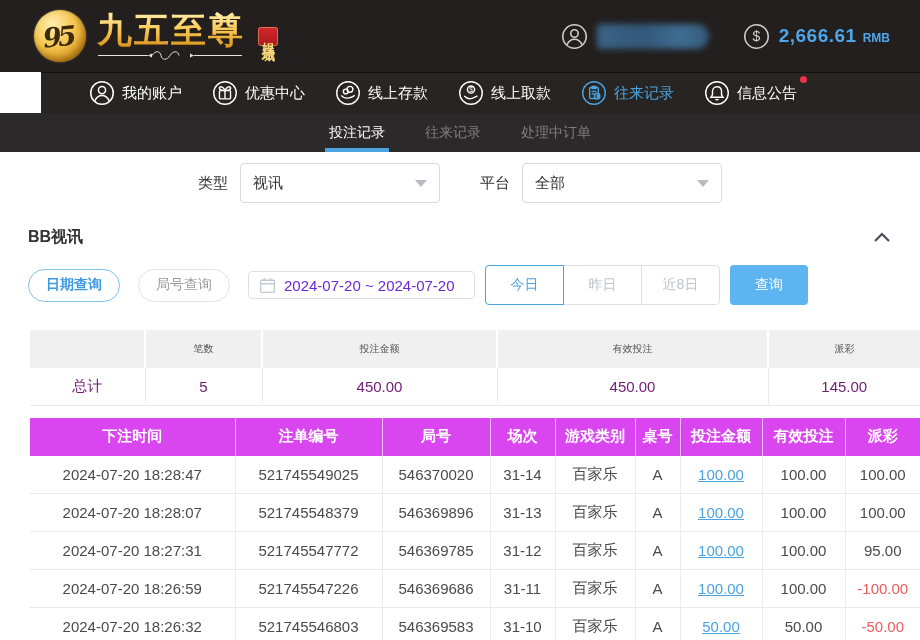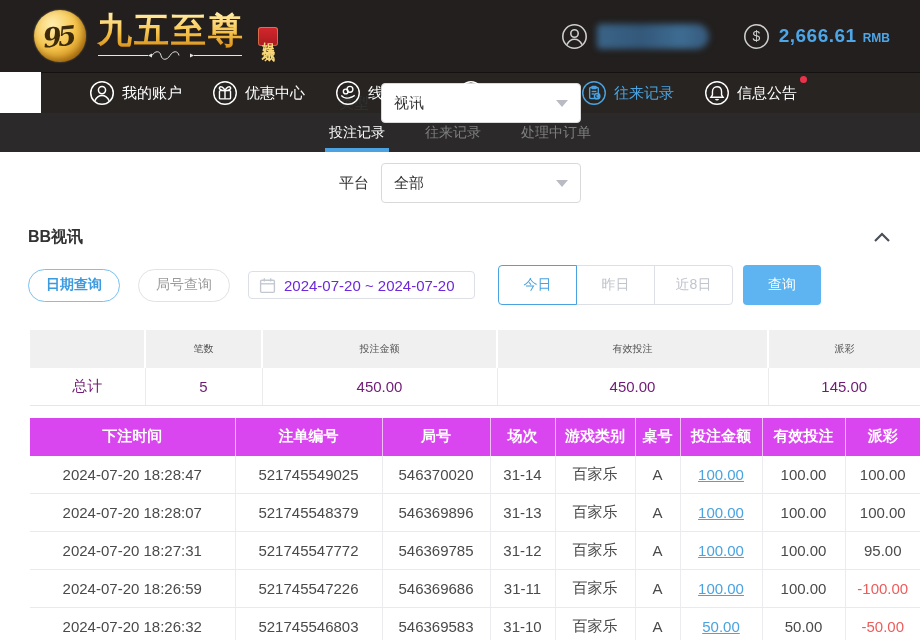--- a/index.html
+++ b/index.html
@@ -47,22 +47,22 @@
   
   .tabbar { height:39px; background:#2b2929; display:flex; justify-content:center;
     align-items:stretch; gap:36px; }
   .tab { display:flex; align-items:center; font-size:14px; color:#7f7f7f;
     cursor:pointer; position:relative; padding:0 2px; }
   .tab.active { color:#fff; }
   .tab.active::after { content:""; position:absolute; left:-2px; right:-2px; bottom:0;
     height:4px; background:#4aa3e0; }
 
   
-  .filter-row { margin-top:11px; height:40px; display:flex; justify-content:flex-end;
-    align-items:center; gap:40px;flex-direction:column; }
+  .filter-row { margin-top:11px; height:40px; display:flex; justify-content:center;
+    align-items:center; gap:40px; }
   .filter { display:flex; align-items:center; gap:12px; }
   .filter-label { font-size:15px; color:#333; }
   .select { width:200px; height:40px; border:1px solid #d9d9d9; border-radius:4px;
     display:flex; align-items:center; justify-content:space-between; padding:0 12px;
     font-size:15px; color:#333; cursor:pointer; background:#fff;gap:32px; }
   .caret { width:0; height:0; border-left:6px solid transparent; border-right:6px solid transparent;
     border-top:7px solid #b8bcc2; }
 
   
   .section-head { margin:22px 28px 0 28px; display:flex; align-items:center; justify-content:space-between; }
@@ -73,21 +73,21 @@
   .query-row { margin:16px 28px 0 28px; height:40px; display:flex; align-items:center; }
   .pill { height:33px; padding:0 17px; border-radius:17px; background:#fff;
     display:flex; align-items:center; font-size:14px; cursor:pointer; }
   .pill.active { border:1px solid #7cc0ee; color:#3b9ae0; font-weight:bold; }
   .pill.inactive { border:1px solid #e2e2e2; color:#9a9a9a; margin-left:18px; }
   .date-box { margin-left:18px; width:227px; height:28px; border:1px solid #dcdfe6; border-radius:4px;
     display:flex; align-items:center; gap:8px; padding:0 10px; font-size:15px; color:#6d28d9;
     background:#fff; cursor:pointer; }
   .btn-group { display:flex; margin-left:10px; }
   .gbtn { width:79px; height:40px; background:#fff; border:1px solid #dcdfe6; font-size:14px;
-    color:#c0c4cc; display:flex; align-items:center; justify-content:center; cursor:pointer;margin-left:13px; }
+    color:#c0c4cc; display:flex; align-items:center; justify-content:center; cursor:pointer; }
   .gbtn + .gbtn { margin-left:-1px; }
   .gbtn:first-child { border-radius:4px 0 0 4px; }
   .gbtn:last-child { border-radius:0 4px 4px 0; }
   .gbtn.active { border-color:#4aa3e0; color:#4aa3e0; z-index:1; }
   .search-btn { margin-left:10px; width:78px; height:40px; border:none; border-radius:4px;
     background:#5db4f0; color:#fff; font-size:14px; display:flex; align-items:center;
     justify-content:center; cursor:pointer; font-family:inherit; }
 
   
   .summary-table { margin:25px 0 0 30px; width:890px; border-collapse:collapse; table-layout:fixed; }

